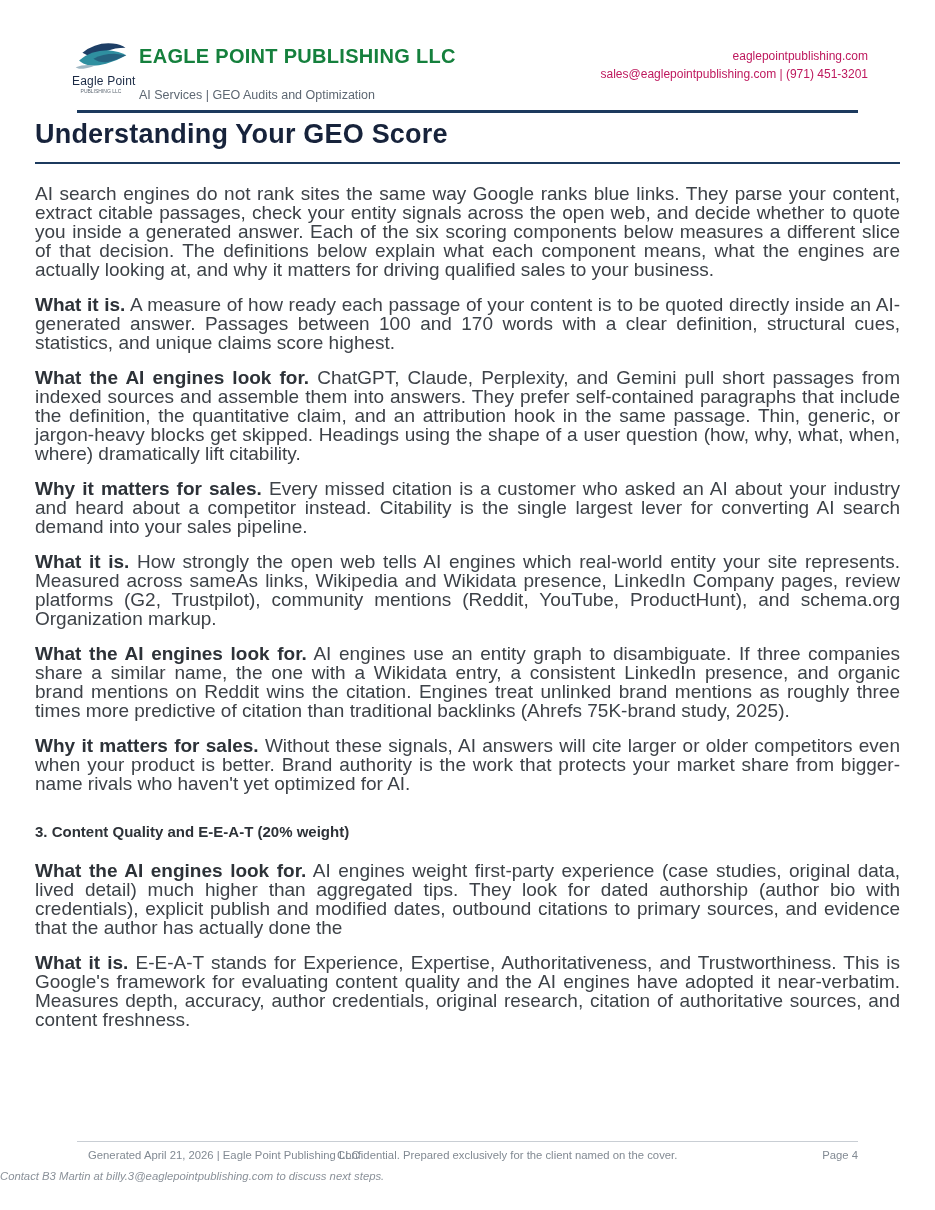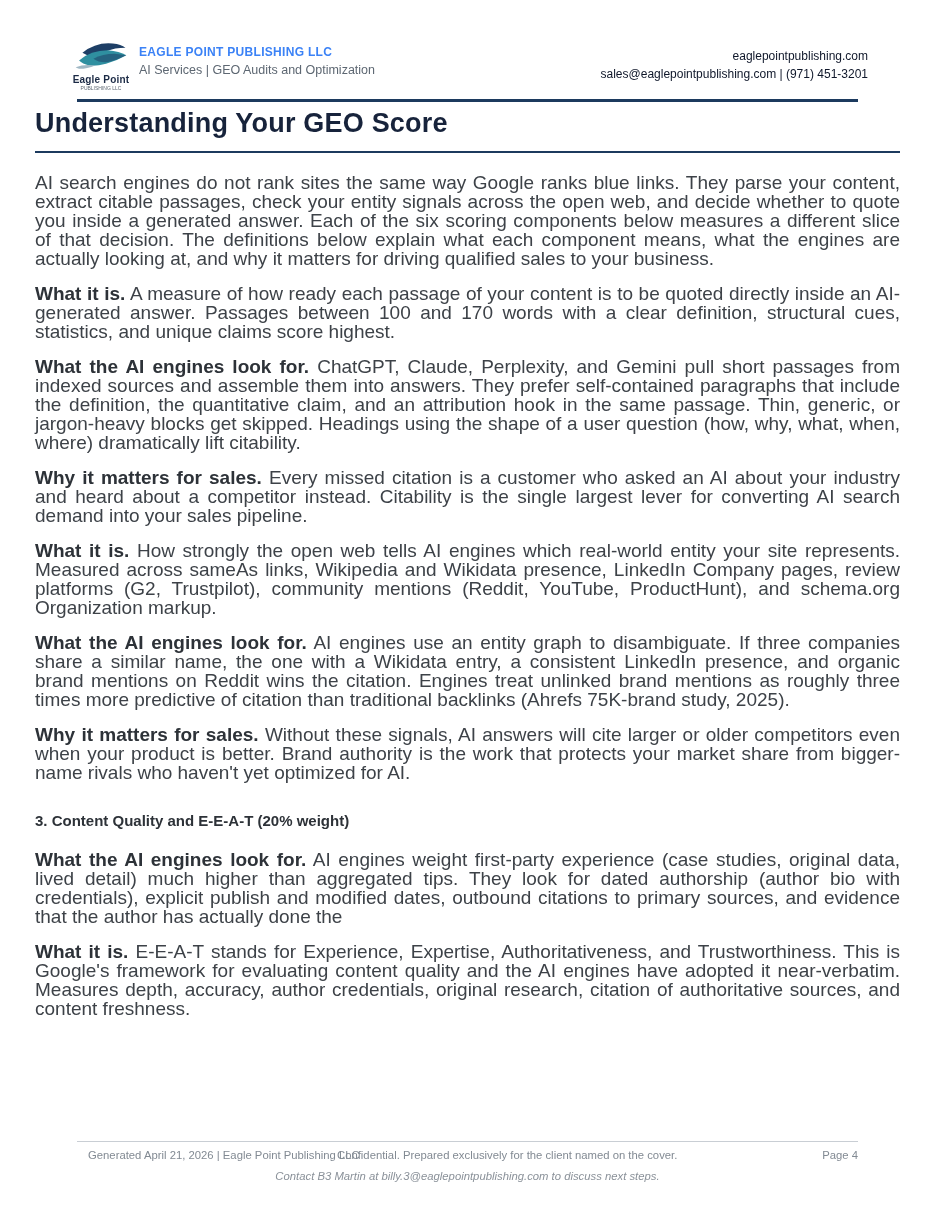--- a/index.html
+++ b/index.html
@@ -5,45 +5,45 @@
   html,body { margin:0; padding:0; }
   body {
     width:935px; height:1210px; background:#ffffff; position:relative; overflow:hidden;
     font-family:"Liberation Sans", sans-serif;
   }
   
   .header { display:flex; justify-content:space-between; align-items:flex-start; padding:40px 67px 0 72px; }
   .brand { display:flex; gap:9px; }
   .logo { width:58px; text-align:center; flex:0 0 auto; }
   .logo svg { width:54px; height:34px; display:block; margin:0 auto; }
-  .logo-name { font-size:10px; font-weight:bold; color:#1b2a45; letter-spacing:.2px; white-space:nowrap; }
+  .logo-name { font-size:12px; font-weight:normal; color:#1b2a45; letter-spacing:.2px; white-space:nowrap; }
   .logo-sub { font-size:5px; color:#5d6772; white-space:nowrap; }
   .brand-text { padding-top:5px; }
-  .company { font-size:12px; font-weight:bold; color:#3b82f6; letter-spacing:.3px; }
-  .tagline { font-size:12.5px; color:#5d6772; margin-top:4px; }
-  .contact { text-align:right; padding-top:7px; font-size:12px; color:#0f172a; line-height:18px; }
+  .company { font-size:20px; font-weight:bold; color:#15803d; letter-spacing:.3px; }
+  .tagline { font-size:12.5px; color:#5d6772; margin-top:20px; }
+  .contact { text-align:right; padding-top:7px; font-size:12px; color:#be185d; line-height:18px; }
   .rule-thick { height:3px; background:#1c3a5e; margin:8px 77px 0 77px; }
   
   .content { margin:0 35px; color:#3d4248; }
   h1 {
     font-size:27px; font-weight:bold; color:#17233b; letter-spacing:.2px;
     margin:6px 0 0 0; padding:0 0 12px 0; border-bottom:2px solid #1c3a5e;
   }
   p { font-size:19px; line-height:19px; text-align:justify; margin:0 0 16px 0; }
   .intro { margin-top:20px; }
   h2 { font-size:15px; font-weight:bold; color:#2d3238; margin:30px 0 21px 0; }
   p strong { color:#2d3238; }
   
   .footer { position:absolute; left:0; right:0; top:1141px; }
   .footer-rule { height:1px; background:#c9ced4; margin:0 77px; }
   .footer-line1 { position:relative; height:15px; margin-top:7px; font-size:11.3px; color:#828a93; }
   .f-left  { position:absolute; left:88px; white-space:nowrap; }
   .f-mid   { position:absolute; left:296px; white-space:nowrap;margin-left:41px; }
   .f-right { position:absolute; right:77px; }
-  .footer-line2 { text-align:center; font-size:11.3px; font-style:italic; color:#8a9199; margin-top:6px; }
+  .footer-line2 { text-align:left; font-size:11.3px; font-style:italic; color:#8a9199; margin-top:6px; }
 </style>
 </head>
 <body>
 
 <header class="header">
   <div class="brand">
     <div class="logo">
       <svg viewBox="0 0 64 40" aria-hidden="true">
         <path d="M10 15 Q26 2 46 4 Q56 5 61 9 Q48 9 39 13 Q29 17 23 23 Q17 18 10 15 Z" fill="#1e3f66"></path>
         <path d="M6 24 Q20 12 40 12 Q54 13 62 18 Q50 25 38 28 Q26 31 18 30 Q10 28 6 24 Z" fill="#2f8fa0"></path>

